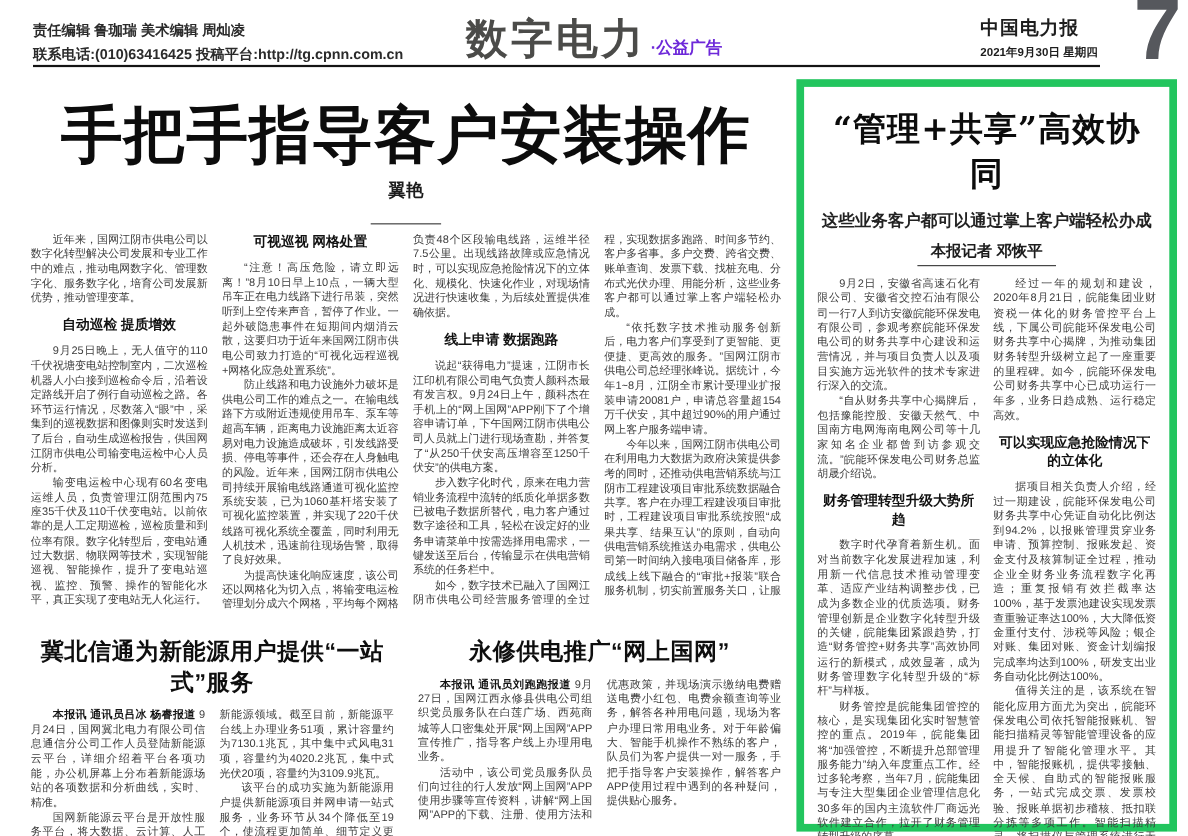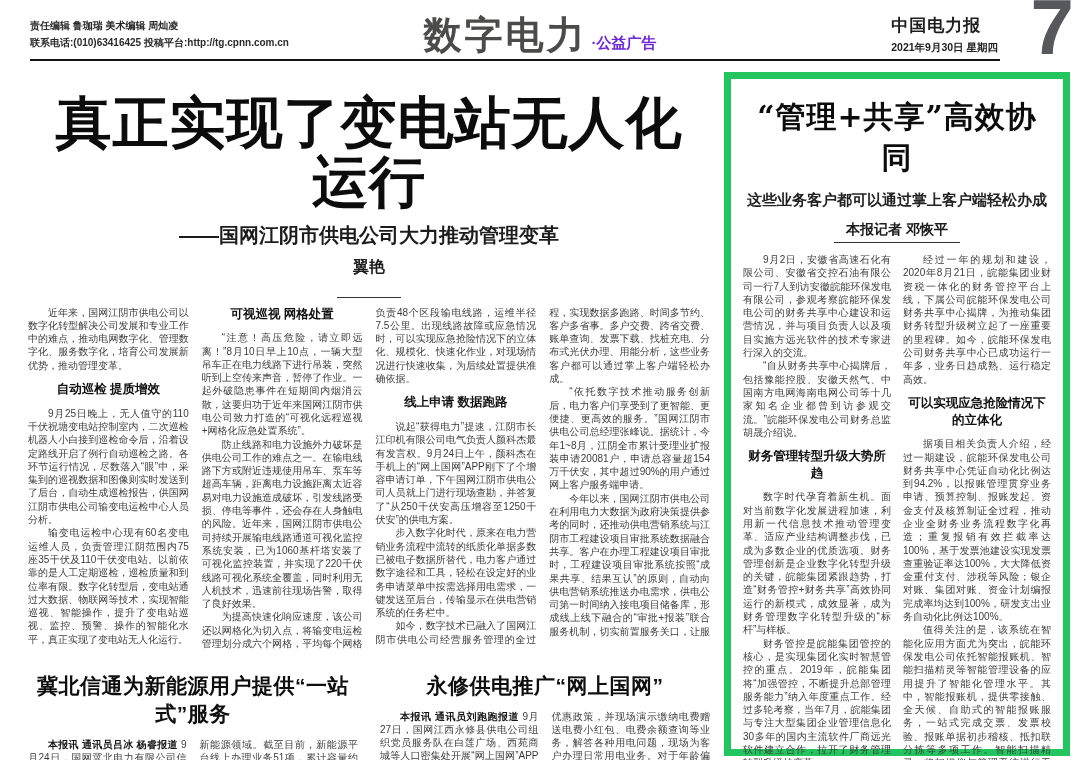--- a/index.html
+++ b/index.html
@@ -4,21 +4,21 @@
 <style>
   * { box-sizing: border-box; }
   html,body { margin:0; padding:0; background:#e9e9e9; }
   .page {
     width:1080px; height:760px; margin:0 auto; background:#ffffff;
     position:relative; overflow:hidden;
     font-family:"Liberation Sans","DejaVu Sans",sans-serif; color:#3a3a3a;
   }
   
   .masthead { position:relative; height:64px; }
-  .mh-left { position:absolute; left:30px; top:17px; font-size:10px; line-height:1.7; font-weight:700; color:#2b2b2b; }
+  .mh-left { position:absolute; left:30px; top:17px; font-size:13px; line-height:1.7; font-weight:700; color:#2b2b2b; }
   .mh-center { position:absolute; left:50%; transform:translateX(-50%); top:10px; white-space:nowrap; }
   .mh-title { font-size:38px; font-weight:900; color:#4b4b49; letter-spacing:3px; }
   .mh-sub { font-size:15px; font-weight:700; color:#6d28d9; margin-left:4px; }
   .mh-right { position:absolute; right:82px; top:14px; color:#1d1d1d; }
   .paper-name { font-size:17px; font-weight:900; letter-spacing:1px; }
   .date-line { font-size:10.5px; margin-top:4px; font-weight:700; }
   .page-num { position:absolute; right:6px; top:-12px; font-size:78px; line-height:1; font-weight:700; color:#56585d; }
   .mh-rule { position:absolute; left:30px; right:80px; top:59px; border-top:2px solid #141414; }
   
   main { display:flex; padding:0 10px 0 28px; gap:14px; }
@@ -63,22 +63,21 @@
       <div class="paper-name">中国电力报</div>
       <div class="date-line">2021年9月30日 星期四</div>
     </div>
     <div class="page-num">7</div>
     <div class="mh-rule"></div>
   </header>
 
   <main>
 
     <section class="left-col">
-      <h1 class="lead-h1">真正实现了变电站无人化运行</h1>
-      <h2 class="lead-h2">——国网江阴市供电公司大力推动管理变革</h2>
+      <h1 class="lead-h1">手把手指导客户安装操作</h1>
       <div class="byline"><span>翼艳</span></div>
 
       <div class="body-cols cols4">
         <p>近年来，国网江阴市供电公司以数字化转型解决公司发展和专业工作中的难点，推动电网数字化、管理数字化、服务数字化，培育公司发展新优势，推动管理变革。</p>
         <div class="inner-head">自动巡检 提质增效</div>
         <p>9月25日晚上，无人值守的110千伏祝塘变电站控制室内，二次巡检机器人小白接到巡检命令后，沿着设定路线开启了例行自动巡检之路。各环节运行情况，尽数落入“眼”中，采集到的巡视数据和图像则实时发送到了后台，自动生成巡检报告，供国网江阴市供电公司输变电运检中心人员分析。</p>
         <p>输变电运检中心现有60名变电运维人员，负责管理江阴范围内75座35千伏及110千伏变电站。以前依靠的是人工定期巡检，巡检质量和到位率有限。数字化转型后，变电站通过大数据、物联网等技术，实现智能巡视、智能操作，提升了变电站巡视、监控、预警、操作的智能化水平，真正实现了变电站无人化运行。</p>
         <div class="inner-head">可视巡视 网格处置</div>
         <p>“注意！高压危险，请立即远离！”8月10日早上10点，一辆大型吊车正在电力线路下进行吊装，突然听到上空传来声音，暂停了作业。一起外破隐患事件在短期间内烟消云散，这要归功于近年来国网江阴市供电公司致力打造的“可视化远程巡视+网格化应急处置系统”。</p>
         <p>防止线路和电力设施外力破坏是供电公司工作的难点之一。在输电线路下方或附近违规使用吊车、泵车等超高车辆，距离电力设施距离太近容易对电力设施造成破坏，引发线路受损、停电等事件，还会存在人身触电的风险。近年来，国网江阴市供电公司持续开展输电线路通道可视化监控系统安装，已为1060基杆塔安装了可视化监控装置，并实现了220千伏线路可视化系统全覆盖，同时利用无人机技术，迅速前往现场告警，取得了良好效果。</p>

